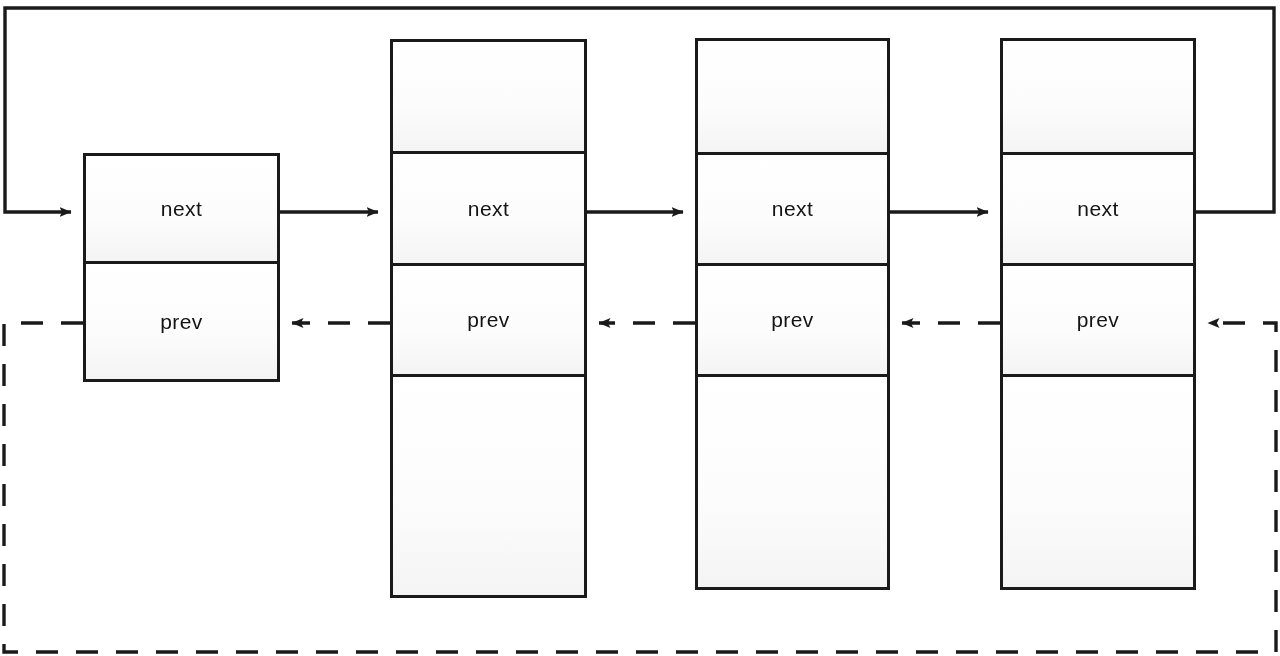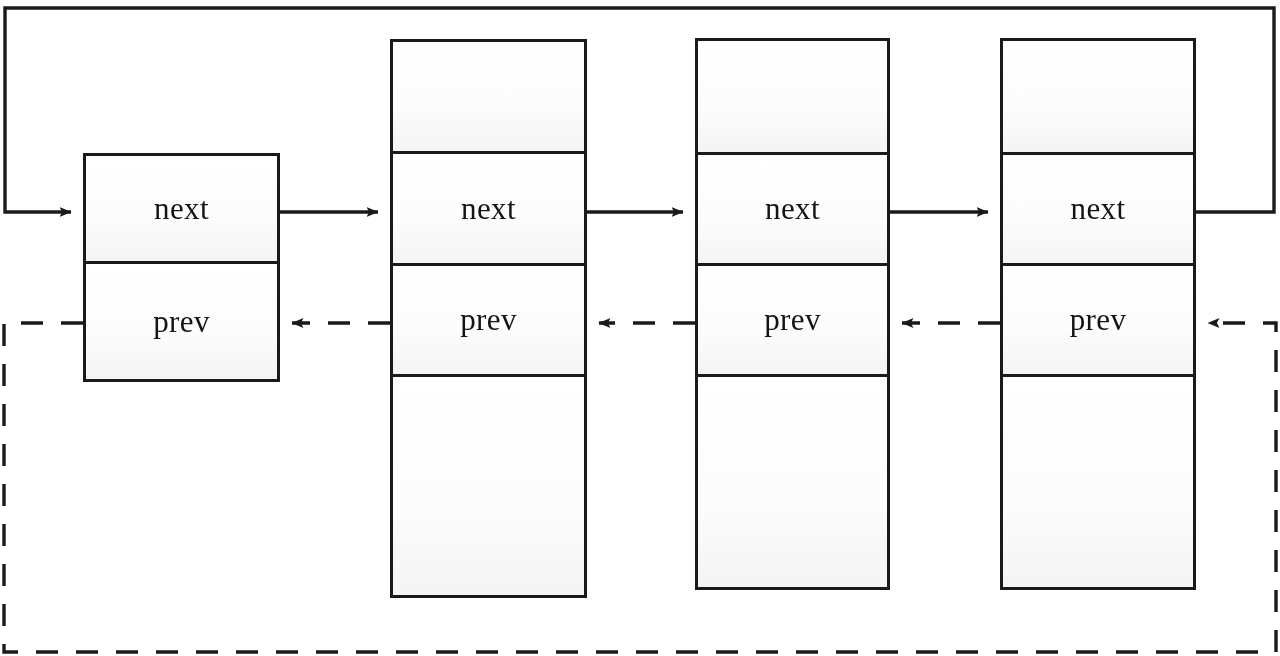--- a/index.html
+++ b/index.html
@@ -41,22 +41,22 @@
     display: flex;
     align-items: center;
     justify-content: center;
     background: linear-gradient(180deg, #ffffff 0%, #fcfcfc 60%, #f4f4f4 100%);
     border-bottom: 3px solid #1a1a1a;
   }
   .cell:last-child {
     border-bottom: none;
   }
   .cell-label {
-    font-family: Liberation Serif, serif;
-    font-size: 31px;
+    font-family: Liberation Sans, sans-serif;
+    font-size: 21px;
     font-weight: 400;
     color: #141414;
     letter-spacing: 0.4px;
     line-height: 1;
     user-select: none;
   }
 </style>
 </head>
 <body>
 

